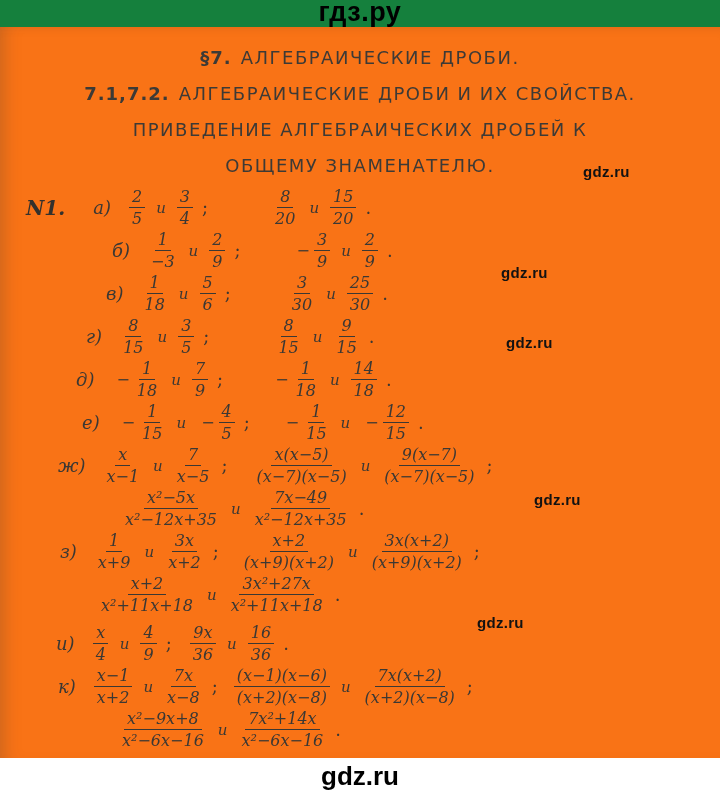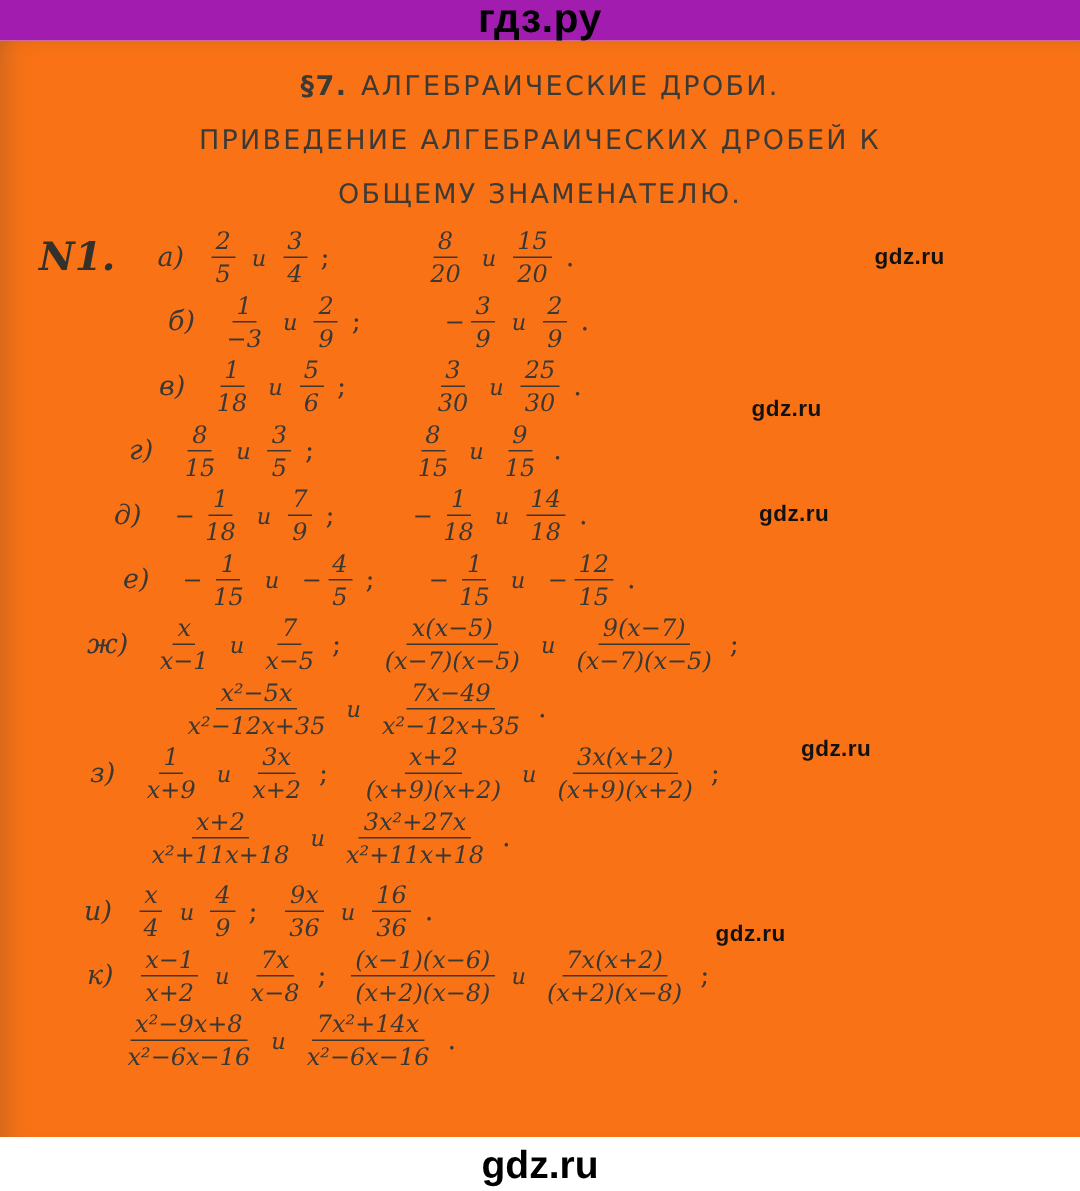--- a/index.html
+++ b/index.html
@@ -2,21 +2,21 @@
 <html><head>
 <meta charset="utf-8">
 <style>
   html,body { margin:0; padding:0; background:#ffffff; }
   .page {
     position:relative; width:720px; height:794px; overflow:hidden;
     background:#ffffff; font-family:"DejaVu Sans", sans-serif;
   }
   .site-header {
     position:absolute; top:0; left:0; right:0; height:27px;
-    text-align:center; background:#a21caf; z-index:3;
+    text-align:center; background:#15803d; z-index:3;
   }
   .site-header .logo {
     font-family:"Liberation Sans", sans-serif; font-weight:bold;
     font-size:27px; line-height:25px; color:#000; letter-spacing:0.5px;
     cursor:pointer;
   }
   .scan {
     position:absolute; top:27px; left:0; width:720px; height:731px;
     background:#f97316;
     box-shadow: inset 16px 0 18px -13px rgba(70,62,55,.28),
@@ -26,21 +26,21 @@
   .t-line {
     text-align:center; height:36px; line-height:36px;
     font-size:18px; letter-spacing:1.5px; color:#3d3a36;
     white-space:nowrap;
   }
   .t-line .tnum { font-weight:bold; letter-spacing:1px; margin-right:9px; }
   .work { margin-top:2px; }
   .line { display:flex; align-items:center; height:43px; color:#3b3834; }
   .prob-num {
     font-family:"DejaVu Serif", serif; font-style:italic; font-weight:bold;
-    font-size:26px; margin-right:28px; color:#34312d; white-space:nowrap;text-align:right;
+    font-size:20px; margin-right:28px; color:#34312d; white-space:nowrap;text-align:right;
   }
   .item-label {
     font-family:"DejaVu Serif", serif; font-style:italic;
     font-size:18px; margin-right:16px; white-space:nowrap;
   }
   .frac {
     display:inline-flex; flex-direction:column; align-items:center;
     margin:0 2px; vertical-align:middle;
   }
   .frac .num, .frac .den {
@@ -72,20 +72,21 @@
 
 <div class="page">
 
   <div class="site-header">
     <span class="logo">гдз.ру</span>
   </div>
 
   <div class="scan">
     <div class="title-block">
       <div class="t-line"><span class="tnum">§7.</span><span>АЛГЕБРАИЧЕСКИЕ ДРОБИ.</span></div>
+      <div class="t-line"><span class="tnum">7.1,7.2.</span><span>АЛГЕБРАИЧЕСКИЕ ДРОБИ И ИХ СВОЙСТВА.</span></div>
       <div class="t-line">ПРИВЕДЕНИЕ АЛГЕБРАИЧЕСКИХ ДРОБЕЙ К</div>
       <div class="t-line">ОБЩЕМУ ЗНАМЕНАТЕЛЮ.</div>
     </div>
     <div class="work">
         <div class="line" style="padding-left: 26px;">
           <span class="prob-num">N1.</span>
           <span class="item-label">а)</span>
           <span class="frac">
             <span class="num">2</span>
             <span class="den">5</span>
@@ -348,21 +349,21 @@
             <span class="num">(x−1)(x−6)</span>
             <span class="den">(x+2)(x−8)</span>
           </span>
           <span class="conj">и</span>
           <span class="frac">
             <span class="num">7x(x+2)</span>
             <span class="den">(x+2)(x−8)</span>
           </span>
           <span class="punc">;</span>
         </div>
-        <div class="line" style="padding-left: 80px;">
+        <div class="line" style="padding-left: 80px; margin-left: 37px;">
           <span class="frac">
             <span class="num">x²−9x+8</span>
             <span class="den">x²−6x−16</span>
           </span>
           <span class="conj">и</span>
           <span class="frac">
             <span class="num">7x²+14x</span>
             <span class="den">x²−6x−16</span>
           </span>
           <span class="punc">.</span>

